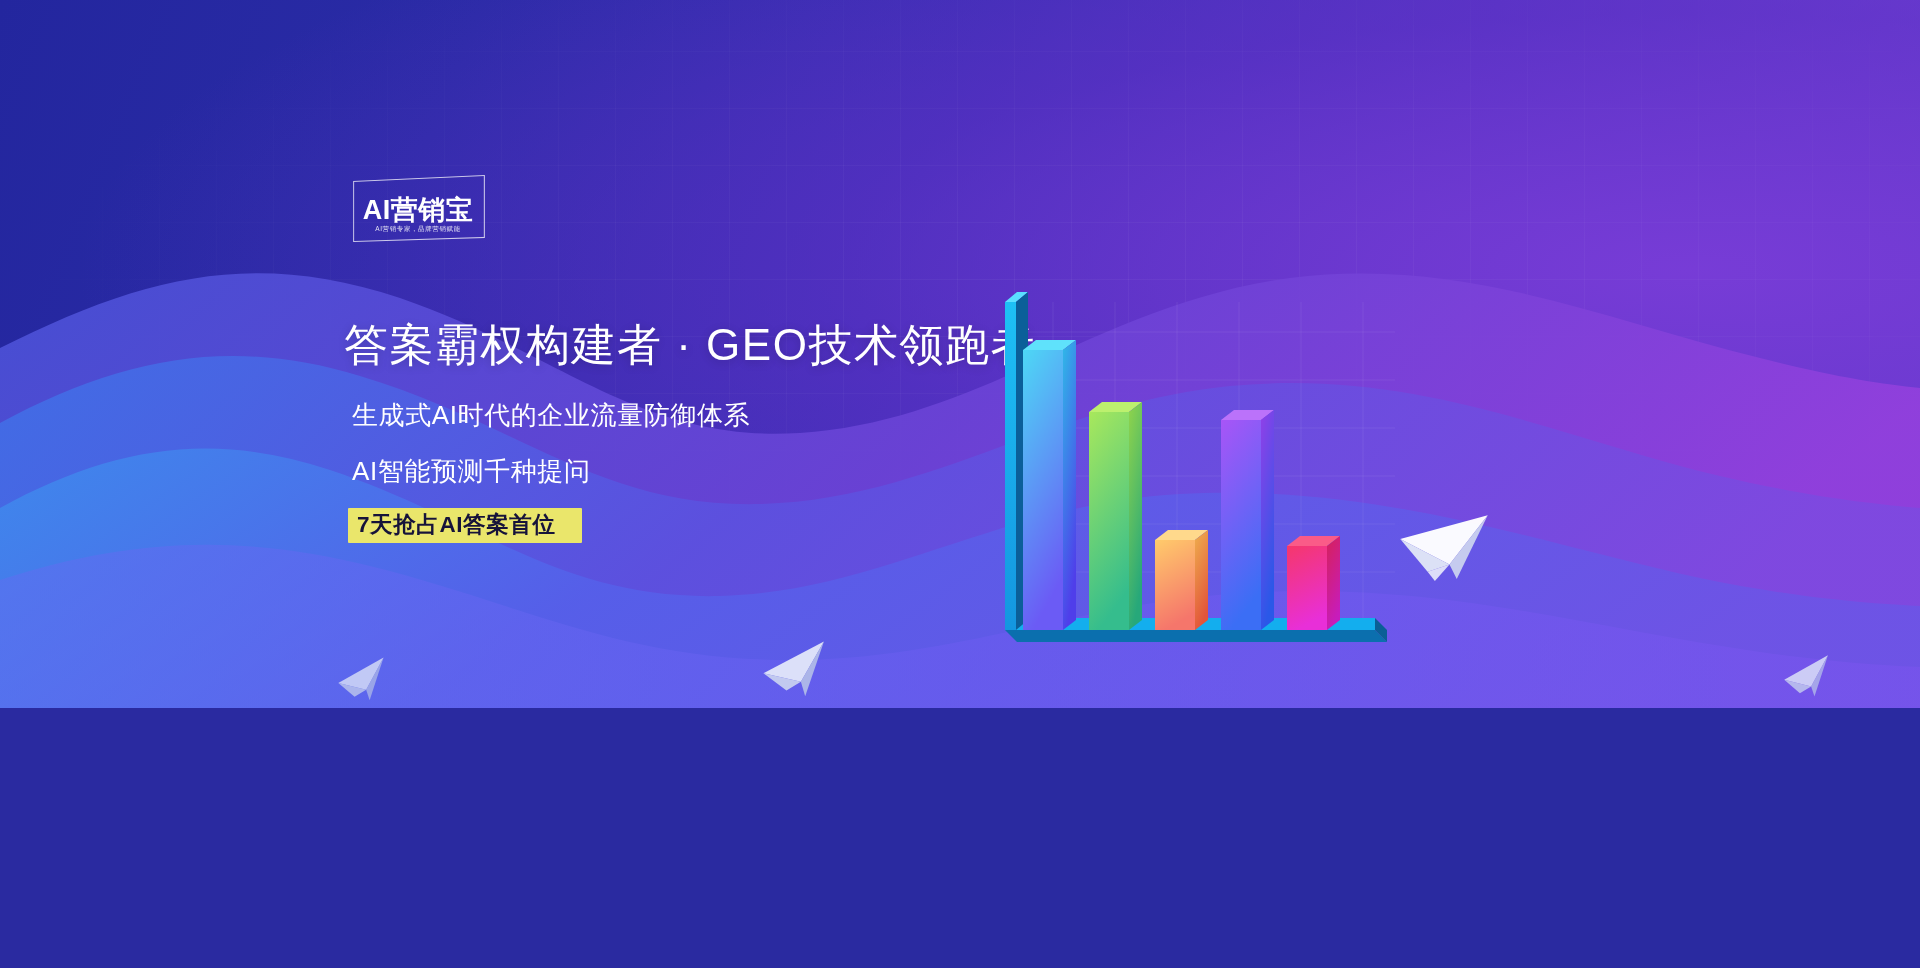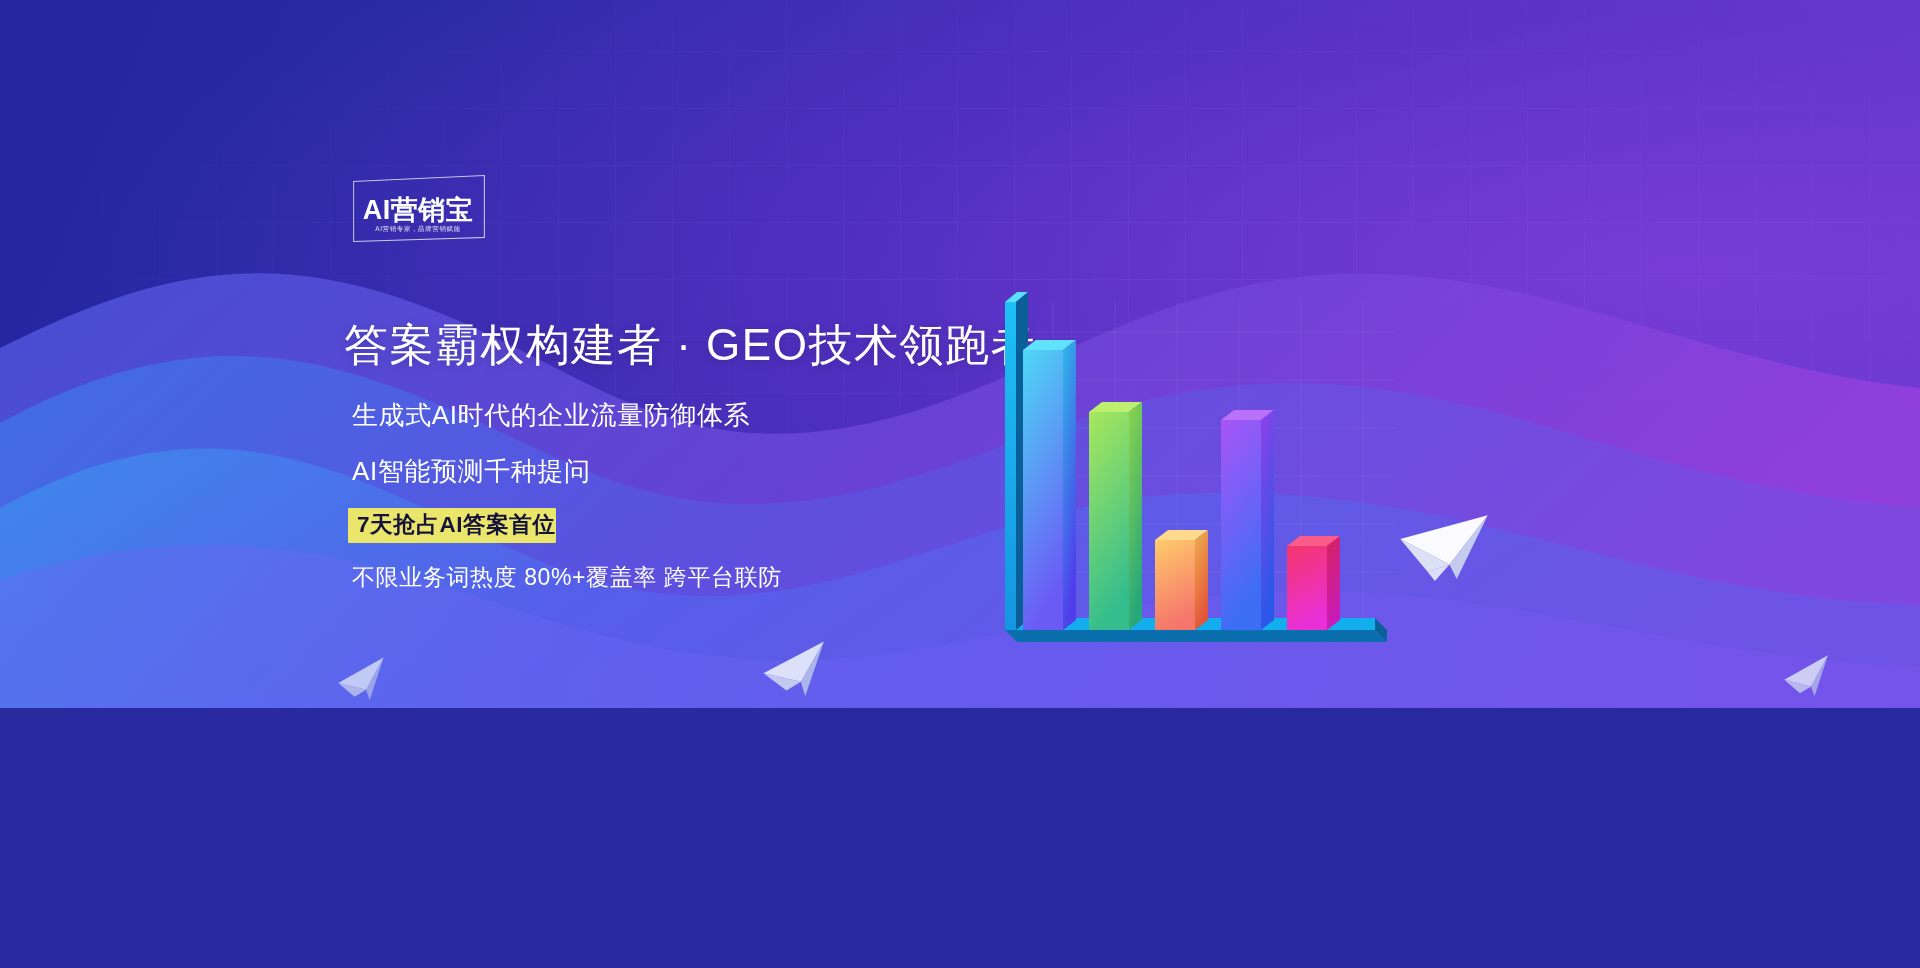--- a/index.html
+++ b/index.html
@@ -65,21 +65,21 @@
     color:#ffffff; font-size:26px; font-weight:400; letter-spacing:0.6px;
     white-space:nowrap;
   }
   #sub1 { top:398px; }
   #sub2 { top:454px; }
   #sub4 { top:562px; font-size:23px; }
 
   #highlight-wrap {
     position:absolute; left:348px; top:508px;
     background:#eae66b;
-    padding:5px 0 6px 9px;
+    padding:5px 26px 6px 9px;
     border-radius:1px;
   }
   #highlight-text {
     color:#16133a; font-size:22.5px; font-weight:bold; letter-spacing:0.6px;
     white-space:nowrap; line-height:1.05;
   }
 
   
   #chart { position:absolute; left:975px; top:292px; width:480px; height:378px; }
 
@@ -136,21 +136,20 @@
   </div>
 
   <div id="headline">答案霸权构建者 · GEO技术领跑者</div>
   <div class="subline" id="sub1">生成式AI时代的企业流量防御体系</div>
   <div class="subline" id="sub2">AI智能预测千种提问</div>
 
   <div id="highlight-wrap">
     <span id="highlight-text">7天抢占AI答案首位</span>
   </div>
 
-  <div class="subline" id="sub4">不限业务词热度 80%+覆盖率 跨平台联防</div>
 
   <svg id="chart" viewBox="0 0 480 378" preserveAspectRatio="none">
     <defs>
       <linearGradient id="b1f" x1="0" y1="0" x2="0.25" y2="1">
         <stop offset="0%" stop-color="#4dd8f5"></stop>
           <stop offset="100%" stop-color="#6b5bf5"></stop>
       </linearGradient>
       <linearGradient id="b1s" x1="0" y1="0" x2="0.3" y2="1">
         <stop offset="0%" stop-color="#2fb9e8"></stop>
           <stop offset="100%" stop-color="#4f3eea"></stop>

